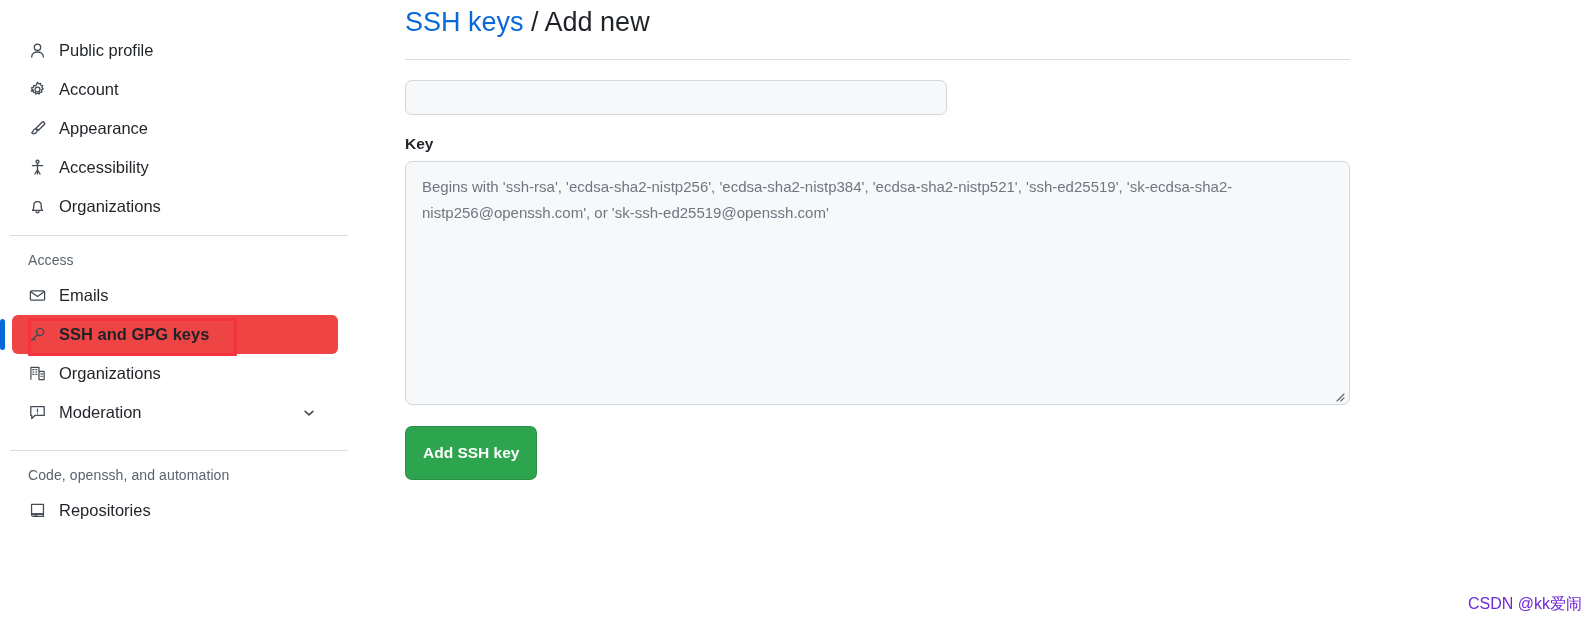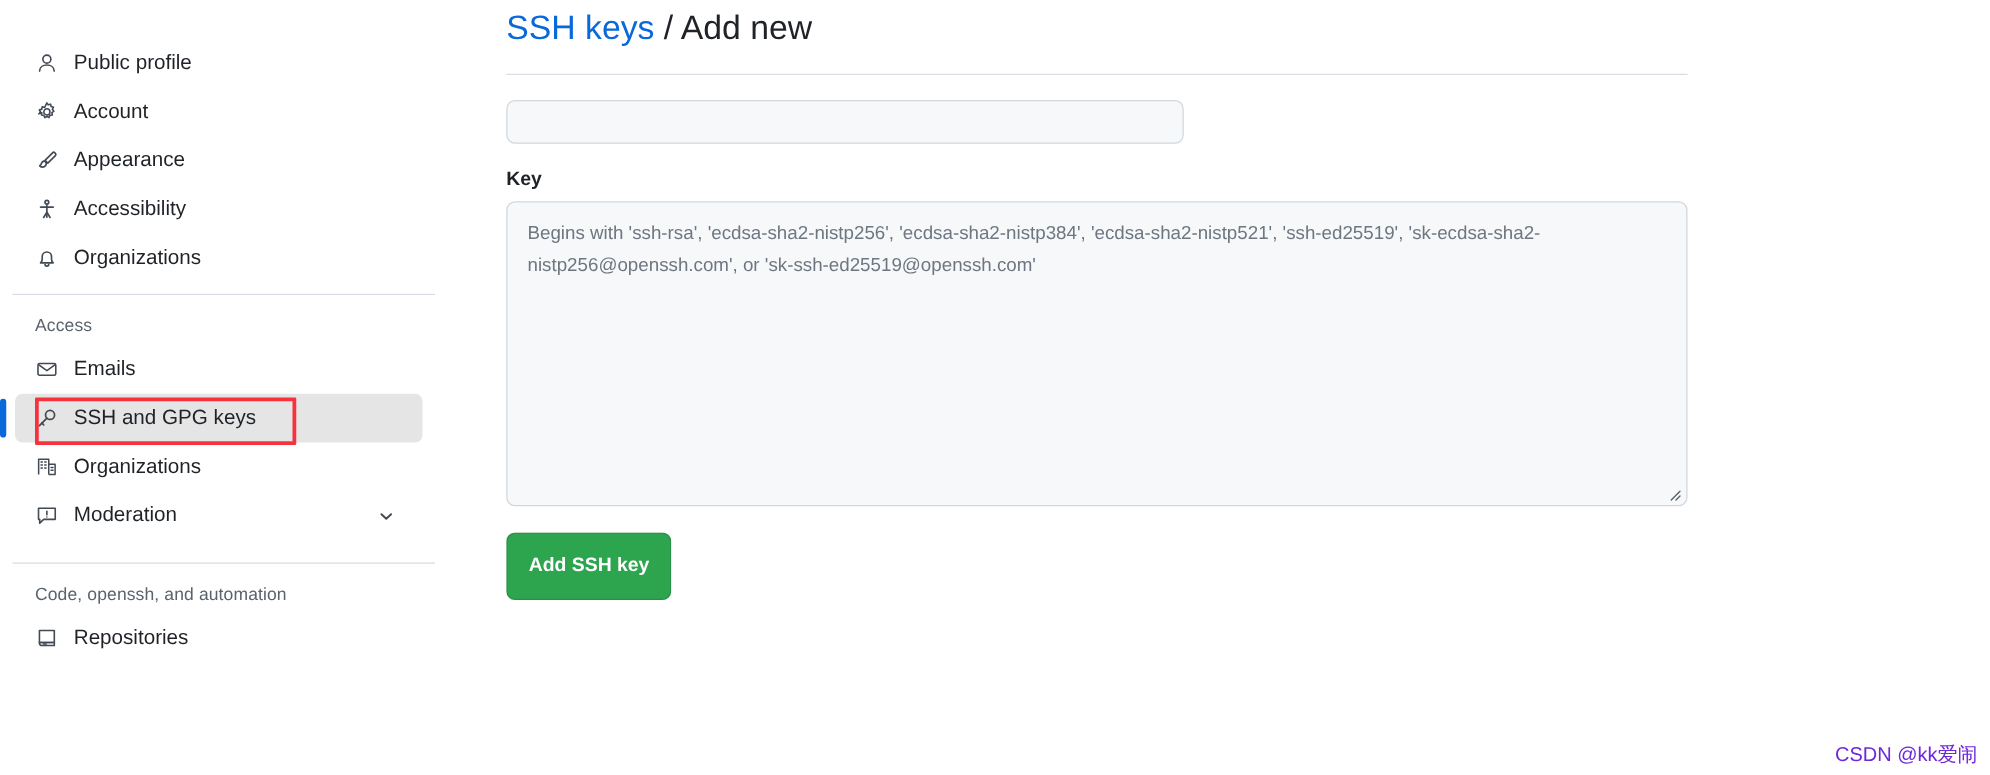--- a/index.html
+++ b/index.html
@@ -33,22 +33,22 @@
   .nav-item .ico {
     width: 18px; height: 18px;
     margin-right: 13px;
     display: inline-flex; align-items: center; justify-content: center;
     flex: 0 0 18px;
     color: #424a53;
   }
   .nav-item .ico svg { display:block; }
   .nav-item .lbl { line-height: 1; }
   .nav-item.selected {
-    background: #e5e5e5;
-    font-weight: normal;
+    background: #ef4444;
+    font-weight: bold;
   }
   .nav-item.selected .sel-bar {
     position: absolute;
     left: -12px; top: 4px;
     width: 5px; height: 31px;
     border-radius: 3px;
     background: #0969da;
   }
   .nav-item .chev {
     position: absolute; right: 22px; top: 50%;

